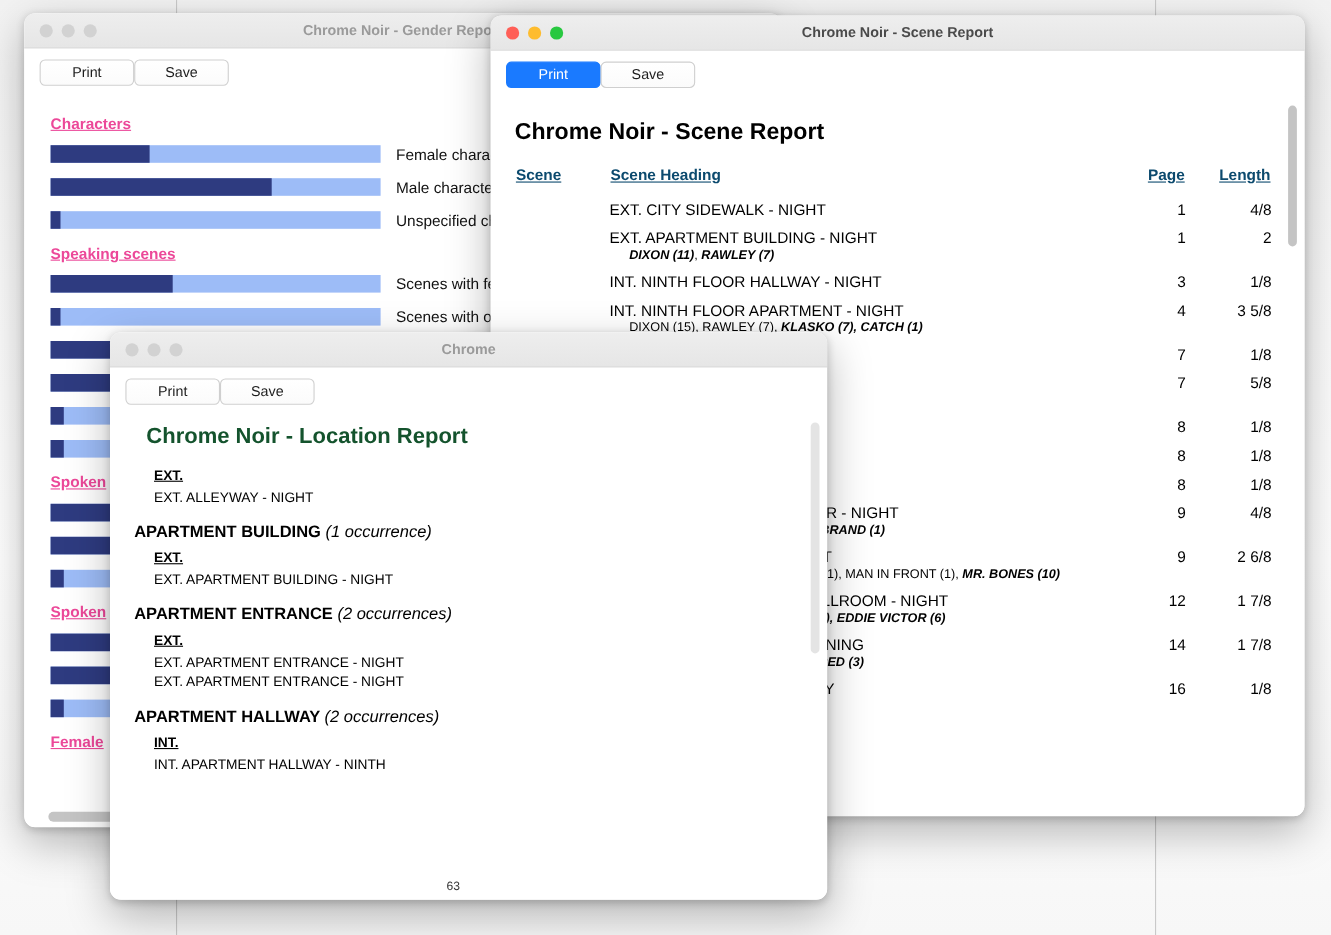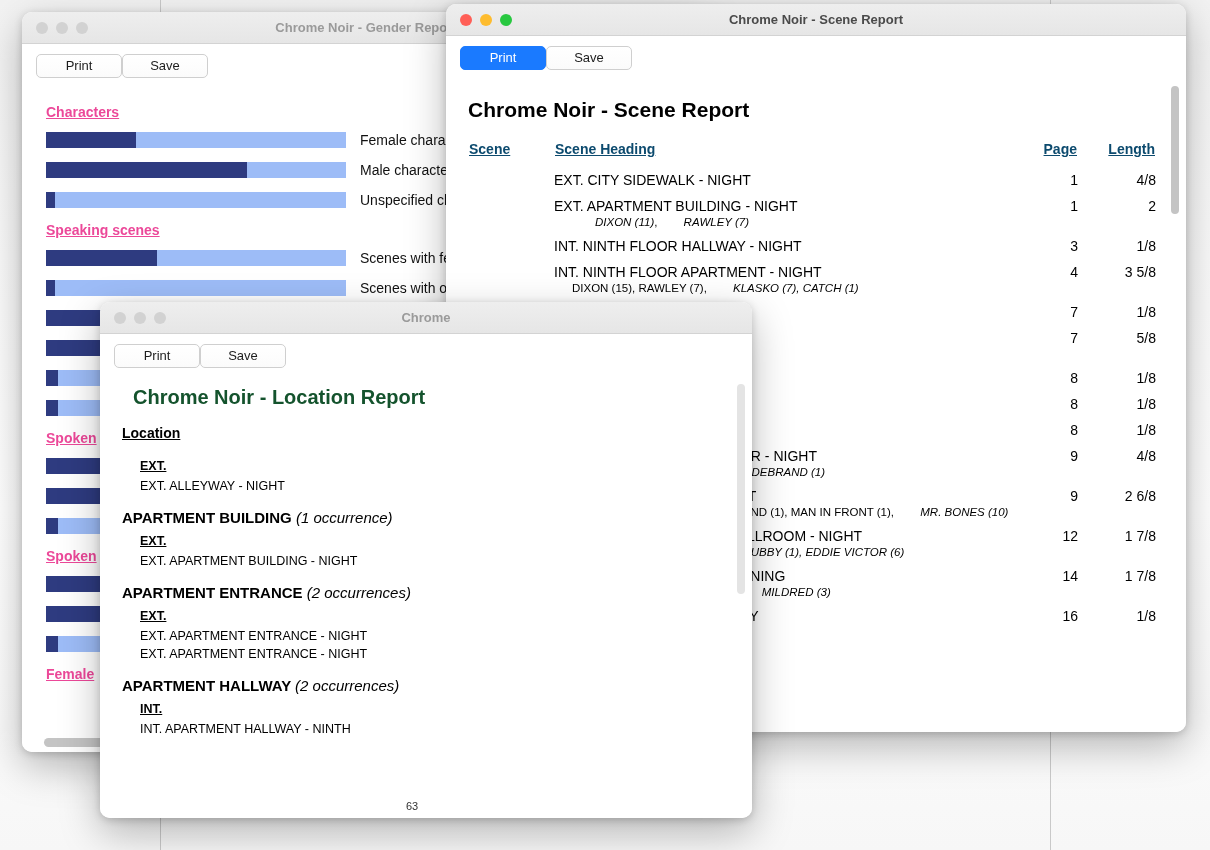--- a/index.html
+++ b/index.html
@@ -90,36 +90,36 @@
   .g-section:first-child { margin-top:4px; }
   .g-row { display:flex; align-items:center; margin:0 0 14px 4px; }
   .g-bar {
     width:300px; height:16px; background:#9dbcf7; position:relative;
     flex:0 0 300px;
   }
   .g-bar i { position:absolute; left:0; top:0; bottom:0; background:#2e3b80; display:block; }
   .g-label { font-size:14px; color:#111; margin-left:14px; white-space:nowrap; }
 
   
-  #win-scene { left:446px; top:4px; width:740px; height:728px; }
+  #win-scene { left:446px; top:14px; width:740px; height:728px; }
   .rpt-pad { padding:16px 30px 10px 22px; }
   .rpt-title { font-size:21px; font-weight:bold; color:#000; margin:4px 0 18px 0; }
   table.scene { width:100%; border-collapse:collapse; }
   table.scene th {
     font-size:14px; font-weight:bold; text-decoration:underline;
     padding-bottom:10px; color:#0c4a6e;
   }
   th.c-scene  { text-align:left; width:86px; }
   th.c-head   { text-align:left; }
   th.c-page   { text-align:right; width:68px; }
   th.c-length { text-align:right; width:78px; }
   table.scene td { vertical-align:top; padding:5px 0 5px 0; font-size:14px; color:#000; }
   td.num { text-align:right; white-space:nowrap; }
   .cast { font-size:11.5px; margin-top:2px; padding-left:18px; color:#000; }
-  .cast .sp { font-weight:normal; font-style:italic;margin-left:23px; }
+  .cast .sp { font-weight:bold; font-style:italic; }
 
   
   #win-location { left:100px; top:302px; width:652px; height:516px; }
   .loc-title { font-size:20px; font-weight:bold; margin:6px 0 16px 11px; color:#14532d; }
   .loc-head {
     font-size:14px; font-weight:bold; text-decoration:underline;
     color:#000; margin-bottom:18px;
   }
   .loc-group { margin-bottom:16px; }
   .loc-name { font-size:15px; font-weight:bold; color:#000; }
@@ -422,21 +422,20 @@
     </div>
     <div class="win-title dim">Chrome</div>
   </div>
   <div class="toolbar">
     <button class="btn">Print</button>
     <button class="btn">Save</button>
   </div>
   <div class="content">
     <div style="padding:4px 30px 0 22px;">
       <div class="loc-title">Chrome Noir - Location Report</div>
-      <div class="loc-head">Location</div>
       <div id="loc-groups">
           <div class="loc-group">
             <div class="loc-sub">EXT.</div>
             <div class="loc-scene">EXT. ALLEYWAY - NIGHT</div>
           </div>
           <div class="loc-group">
             <div class="loc-name"><span>APARTMENT BUILDING</span> <em> (1 occurrence)</em></div>
             <div class="loc-sub">EXT.</div>
             <div class="loc-scene">EXT. APARTMENT BUILDING - NIGHT</div>
           </div>

